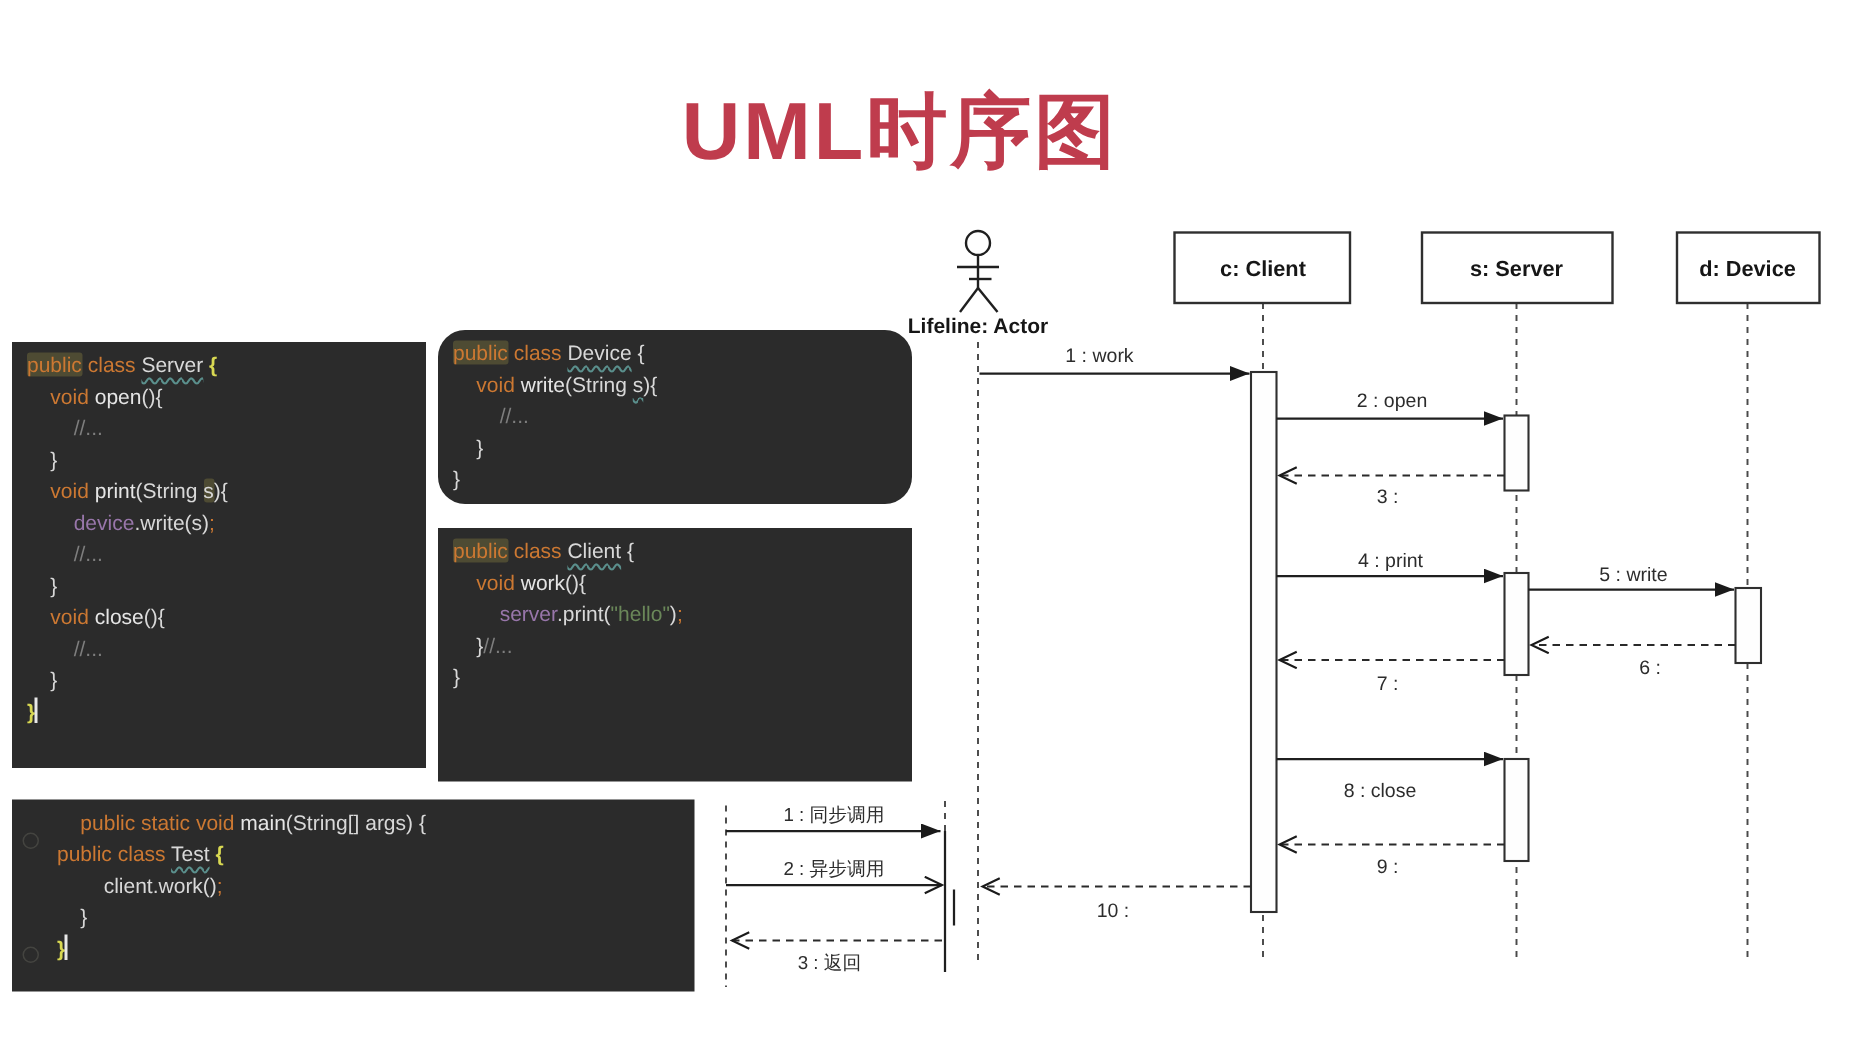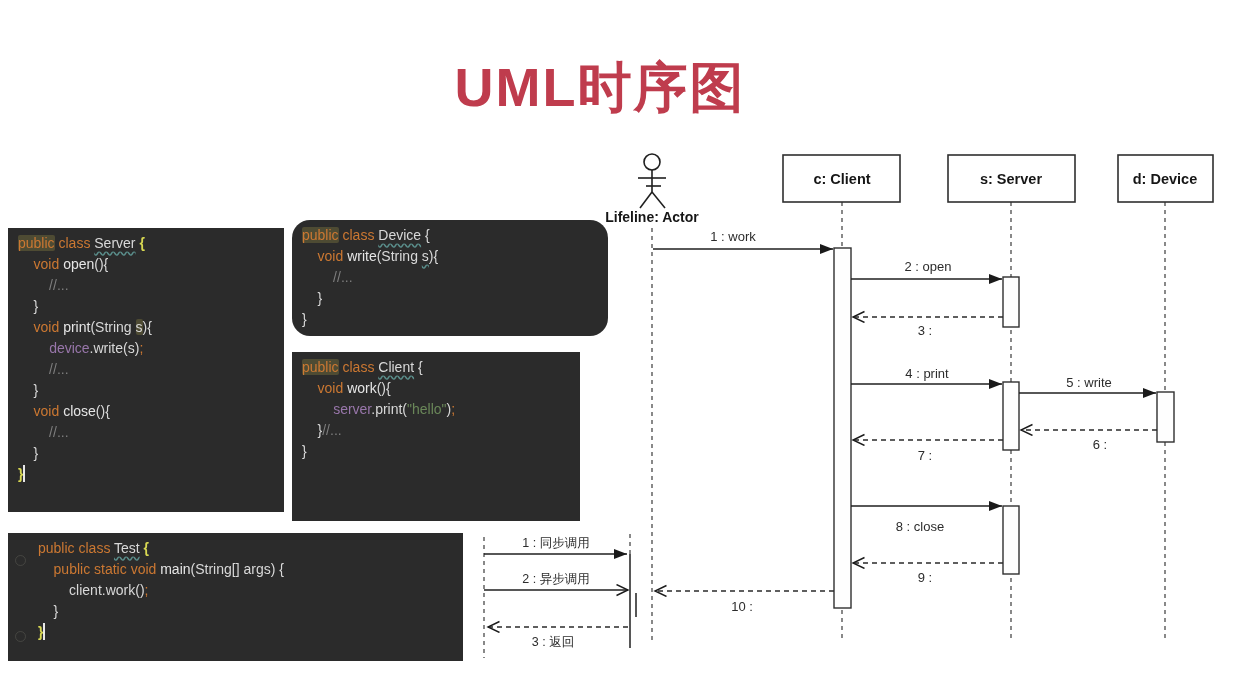--- a/index.html
+++ b/index.html
@@ -14,21 +14,21 @@
   
   .panel{
     position:absolute;background:#2b2b2b;
     font-family:Liberation Sans, sans-serif;
     font-size:14px;line-height:21px;color:#d8d8d8;
     padding:5px 10px 6px 10px;box-sizing:border-box;
   }
   .panel .ln{white-space:pre;height:21px;}
   .panel-server{left:8px;top:228px;width:276px;height:284px;}
   .panel-device{left:292px;top:220px;width:316px;height:116px;border-radius:18px;}
-  .panel-client{left:292px;top:352px;width:288px;height:169px;}
+  .panel-client{left:292px;top:352px;width:316px;height:169px;}
   .panel-test{left:8px;top:533px;width:455px;height:128px;padding-left:30px;}
   .gutter-dot{
     position:absolute;left:7px;width:9px;height:9px;border:1px solid #5a5a52;
     border-radius:50%;opacity:.55;
   }
   .tk-kw{color:#cc7832;}
   .tk-kwh{color:#cc7832;background:#4e4b33;border-radius:2px;}
   .tk-pl{color:#d8d8d8;}
   .tk-cls{
     color:#d8d8d8;
@@ -88,22 +88,22 @@
 <div class="panel panel-client">
     <div class="ln"><span class="tk-kwh">public</span><span class="tk-pl"> </span><span class="tk-kw">class</span><span class="tk-pl"> </span><span class="tk-cls">Client</span><span class="tk-pl"> {</span></div>
     <div class="ln"><span class="tk-pl">    </span><span class="tk-kw">void</span><span class="tk-pl"> </span><span class="tk-mt">work</span><span class="tk-pl">(){</span></div>
     <div class="ln"><span class="tk-pl">        </span><span class="tk-fd">server</span><span class="tk-pl">.print(</span><span class="tk-st">"hello"</span><span class="tk-pl">)</span><span class="tk-sm">;</span></div>
     <div class="ln"><span class="tk-pl">    }</span><span class="tk-cm">//...</span></div>
     <div class="ln"><span class="tk-pl">}</span></div>
   </div>
 <div class="panel panel-test">
   <span class="gutter-dot" style="top:22px"></span>
   <span class="gutter-dot" style="top:98px"></span>
-<div class="ln"><span class="tk-kw">public</span><span class="tk-pl"> </span><span class="tk-kw">class</span><span class="tk-pl"> </span><span class="tk-cls">Test</span><span class="tk-pl"> </span><span class="tk-br">{</span></div>
-    <div class="ln"><span class="tk-pl">    </span><span class="tk-kw">public</span><span class="tk-pl"> </span><span class="tk-kw">static</span><span class="tk-pl"> </span><span class="tk-kw">void</span><span class="tk-pl"> </span><span class="tk-mt">main</span><span class="tk-pl">(String[] args) {</span></div>
+<div class="ln"><span class="tk-pl">    </span><span class="tk-kw">public</span><span class="tk-pl"> </span><span class="tk-kw">static</span><span class="tk-pl"> </span><span class="tk-kw">void</span><span class="tk-pl"> </span><span class="tk-mt">main</span><span class="tk-pl">(String[] args) {</span></div>
+    <div class="ln"><span class="tk-kw">public</span><span class="tk-pl"> </span><span class="tk-kw">class</span><span class="tk-pl"> </span><span class="tk-cls">Test</span><span class="tk-pl"> </span><span class="tk-br">{</span></div>
     <div class="ln"><span class="tk-pl">        client.work()</span><span class="tk-sm">;</span></div>
     <div class="ln"><span class="tk-pl">    }</span></div>
     <div class="ln"><span class="tk-br">}</span><span class="tk-cur"></span></div>
   </div>
 
 <svg class="diagram-svg" viewBox="0 0 1240 698">
   <defs>
     <marker id="af" markerUnits="userSpaceOnUse" markerWidth="15" markerHeight="12" refX="13" refY="5" orient="auto">
       <path d="M0,0 L13,5 L0,10 Z" fill="#1a1a1a"></path>
     </marker>

